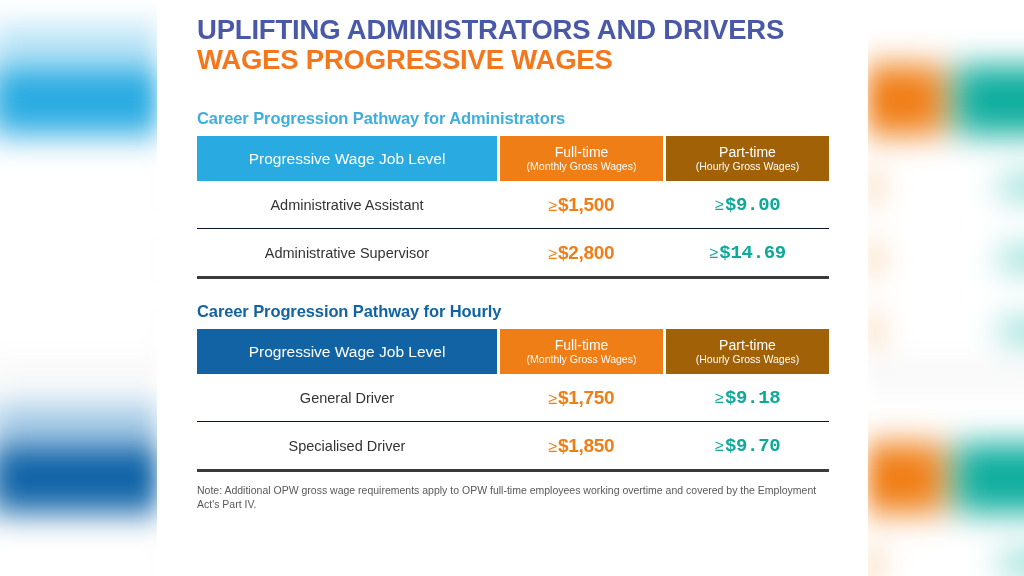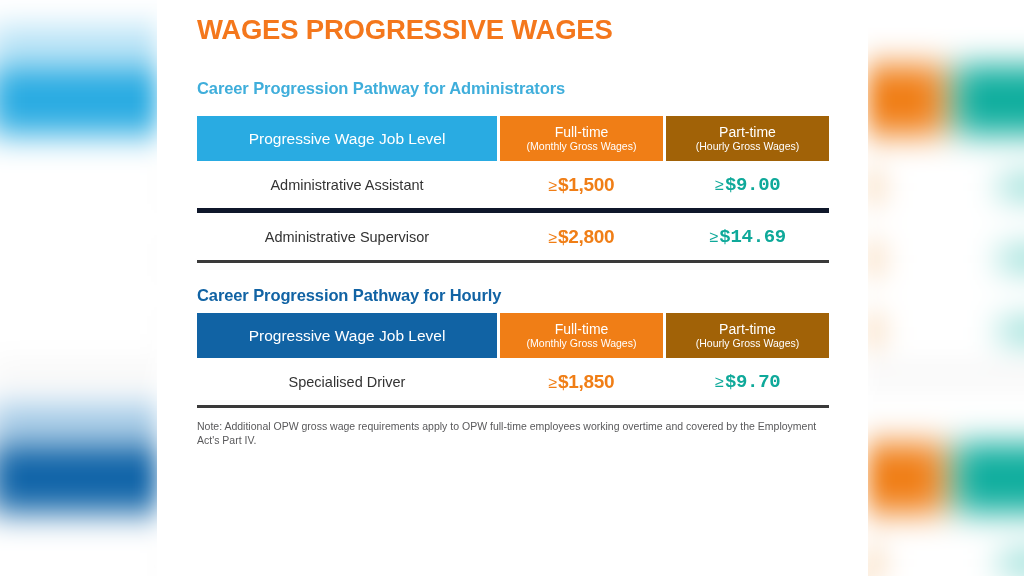--- a/index.html
+++ b/index.html
@@ -50,21 +50,21 @@
     padding-top:15px;
   }
   .title .l1{display:block;color:#4A58A8;}
   .title .l2{display:block;color:#F4771C;}
 
   
   .sec-head{
     font-weight:bold;font-size:16.5px;letter-spacing:-0.1px;
     margin:0;padding:0;
   }
-  .sec-admin{color:#3FAEDB;padding-top:34px;padding-bottom:18px;}
+  .sec-admin{color:#3FAEDB;padding-top:34px;padding-bottom:8px;}
   .sec-driver{color:#1163A4;padding-top:23px;padding-bottom:8px;}
 
   
   .tbl{width:632px;border-collapse:separate;border-spacing:0;table-layout:fixed;}
   .tbl col.c1{width:300px;}
   .tbl col.cgap{width:3px;}
   .tbl col.c2{width:163px;}
   .tbl col.c3{width:163px;}
 
   th{padding:0;margin:0;}
@@ -79,21 +79,21 @@
   .hd-blue-dk{background:#1163A4;}
   .hd-orange{background:#F07E16;}
   .hd-teal{background:#a16207;}
   .hd-t1{display:block;font-size:14px;line-height:15px;font-weight:normal;}
   .hd-t2{display:block;font-size:10.5px;line-height:13px;font-weight:normal;}
   .gapcell{background:#ffffff;}
 
   td{padding:0;margin:0;}
   .row-cell{
     height:47px;vertical-align:middle;text-align:center;
-    border-bottom:5px solid #0f172a;
+    border-bottom:1px solid #0f172a;
   }
   .row-last .row-cell{border-bottom:none;}
   .job{font-size:14.5px;color:#333333;}
   .val{font-weight:bold;font-size:19px;letter-spacing:-0.3px;}
   .val .ge{font-weight:normal;font-size:16px;margin-right:1px;}
   .v-orange{color:#F07E16;}
   .v-teal{color:#0FA99A;font-family:Liberation Mono, monospace;}
 
   .rule{
     width:632px;height:3px;background:#3a3a3a;margin:0;
@@ -137,20 +137,21 @@
 
     <div class="bd-row bd-grey" style="left:470px;top:676px;width:180px;height:16px;"></div>
     <div class="bd-row bd-txt-or" style="left:1060px;top:672px;width:120px;height:22px;"></div>
     <div class="bd-row bd-txt-te" style="left:1300px;top:672px;width:110px;height:22px;"></div>
   </div>
 
   <div class="card">
     <div class="inner">
 
       <h1 class="title">
+        <span class="l1">UPLIFTING ADMINISTRATORS AND DRIVERS</span>
         <span class="l2">WAGES PROGRESSIVE WAGES</span>
       </h1>
 
       <div class="sec-head sec-admin">Career Progression Pathway for Administrators</div>
 
       <table class="tbl">
         <colgroup>
             <col class="c1">
             <col class="cgap">
             <col class="c2">
@@ -210,20 +211,27 @@
               <span class="hd-t2">(Monthly Gross Wages)</span>
             </th>
             <th class="gapcell"></th>
             <th class="hd hd-teal">
               <span class="hd-t1">Part-time</span>
               <span class="hd-t2">(Hourly Gross Wages)</span>
             </th>
           </tr>
         </thead>
         <tbody>
+          <tr>
+            <td class="row-cell job">General Driver</td>
+            <td class="row-cell"></td>
+            <td class="row-cell val v-orange"><span class="ge">≥</span><span>$1,750</span></td>
+            <td class="row-cell"></td>
+            <td class="row-cell val v-teal"><span class="ge">≥</span><span>$9.18</span></td>
+          </tr>
           <tr class="row-last">
             <td class="row-cell job">Specialised Driver</td>
             <td class="row-cell"></td>
             <td class="row-cell val v-orange"><span class="ge">≥</span><span>$1,850</span></td>
             <td class="row-cell"></td>
             <td class="row-cell val v-teal"><span class="ge">≥</span><span>$9.70</span></td>
           </tr>
         </tbody>
       </table>
       <div class="rule"></div>

